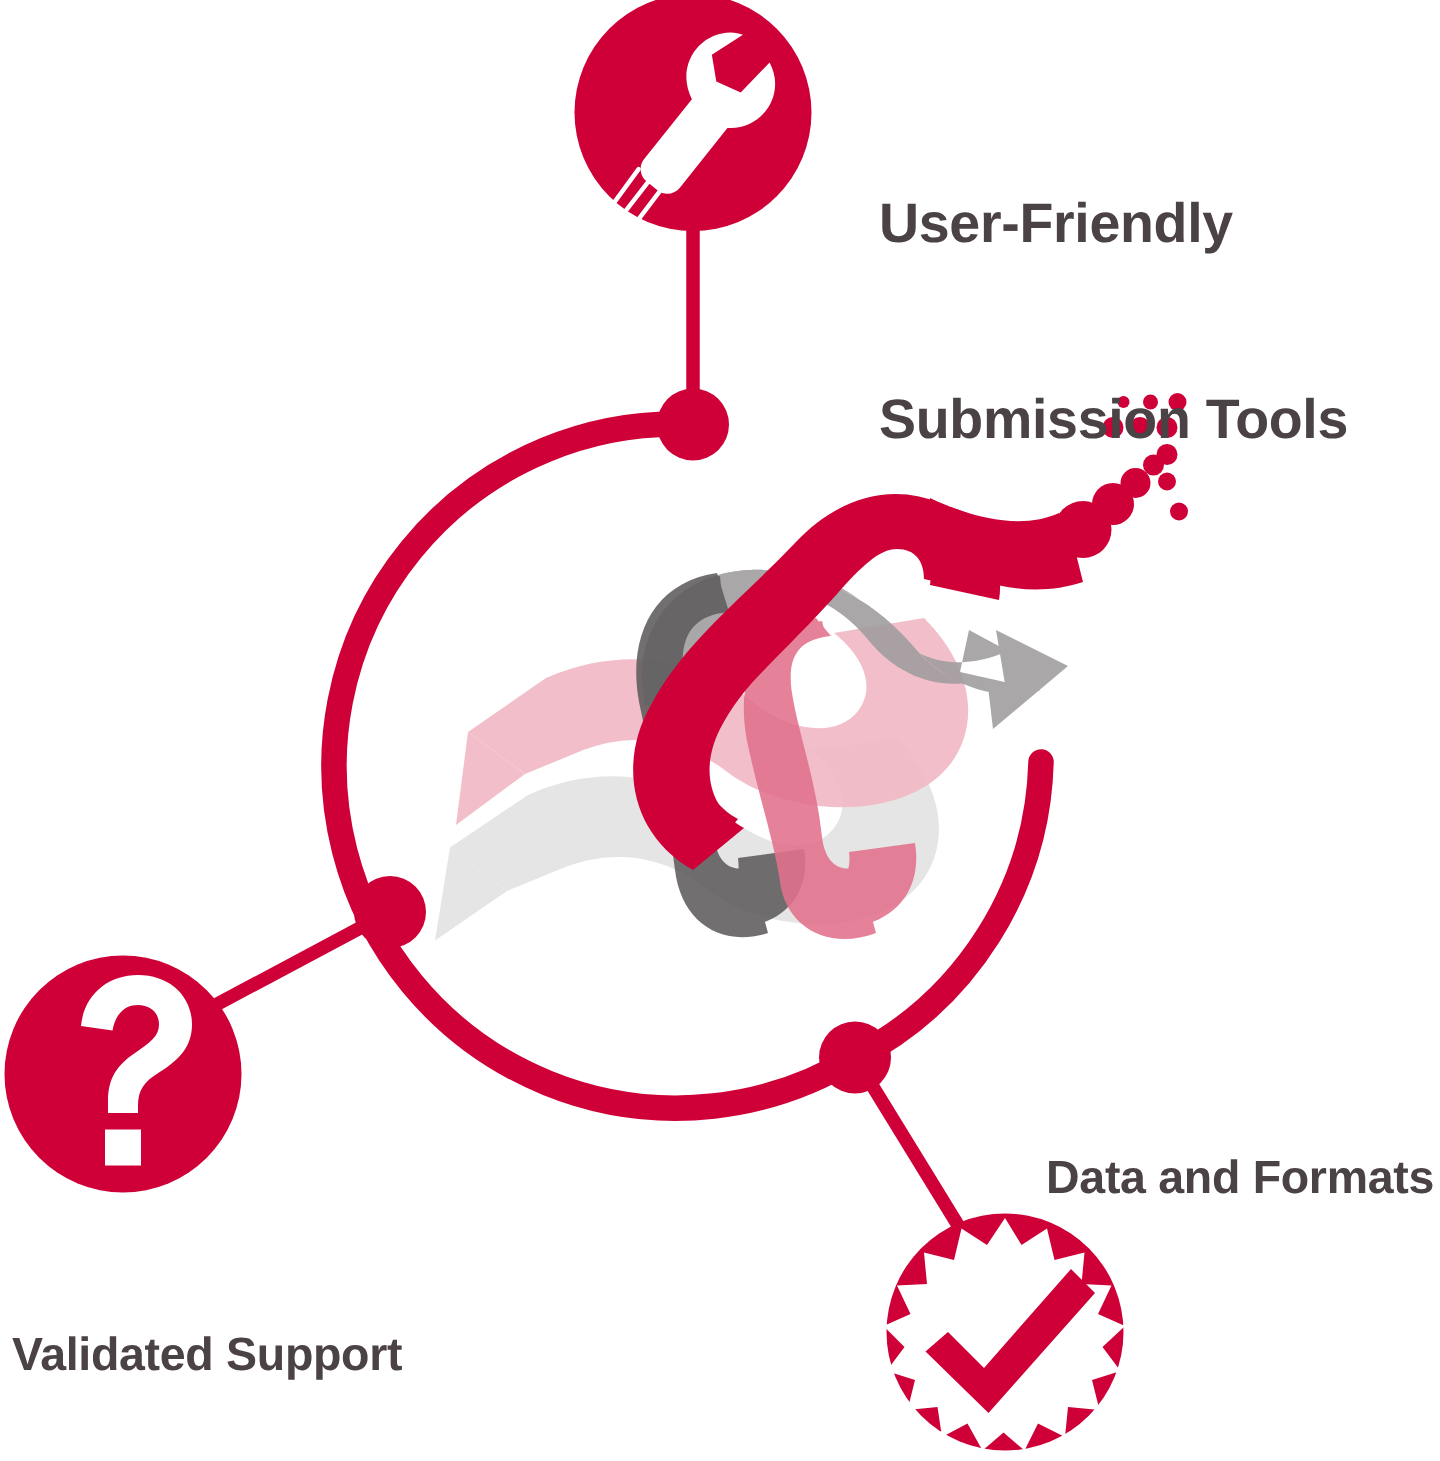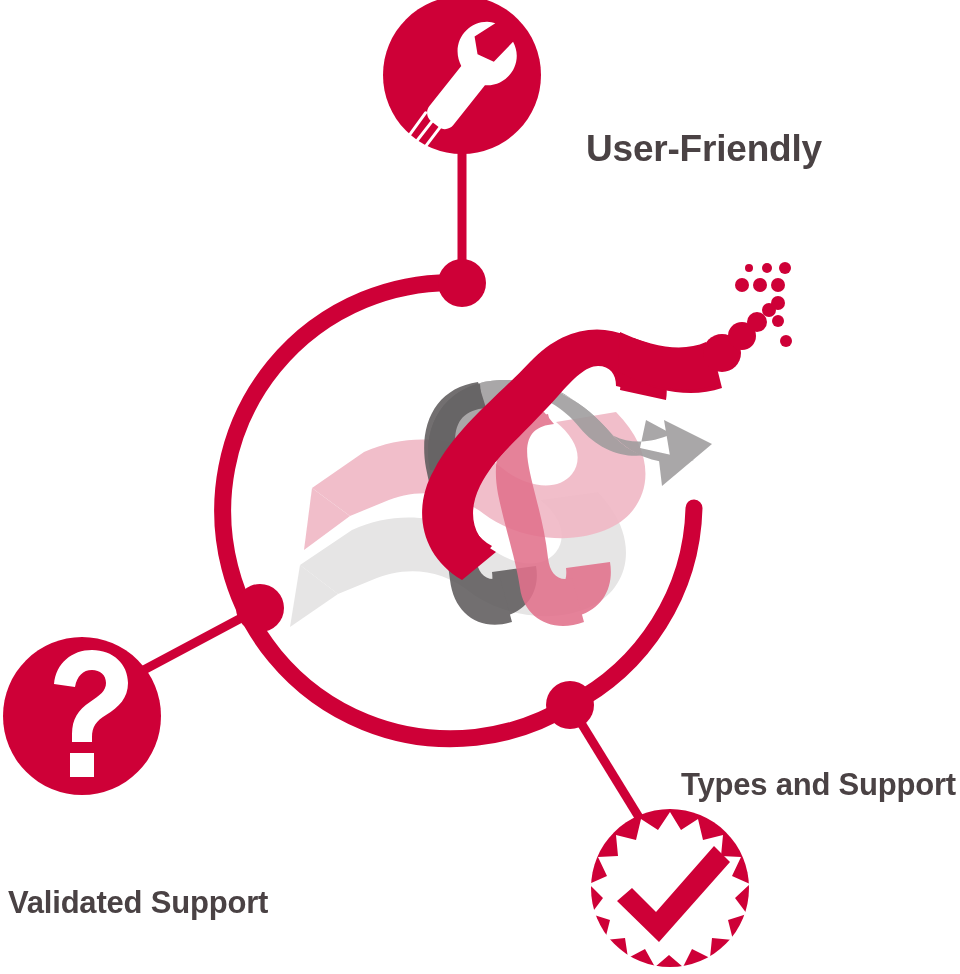--- a/index.html
+++ b/index.html
@@ -299,23 +299,24 @@
         <g transform="translate(590,808)">
           <rect x="0" y="0" width="160" height="160" fill="#ffffff" mask="url(#mask-seal)"></rect>
         </g>
       </g>
 
     </g>
   </svg>
 
   <div class="label" id="label-tools">
     <div>User-Friendly</div>
+    <div>Submission Tools</div>
   </div>
 
   <div class="label" id="label-validated">
-    <div>Types and Support</div>
+    <div>Data and Formats</div>
   </div>
 
   <div class="label" id="label-support">
     <div>Validated Support</div>
   </div>
 
 </div>
 
 </body></html>

